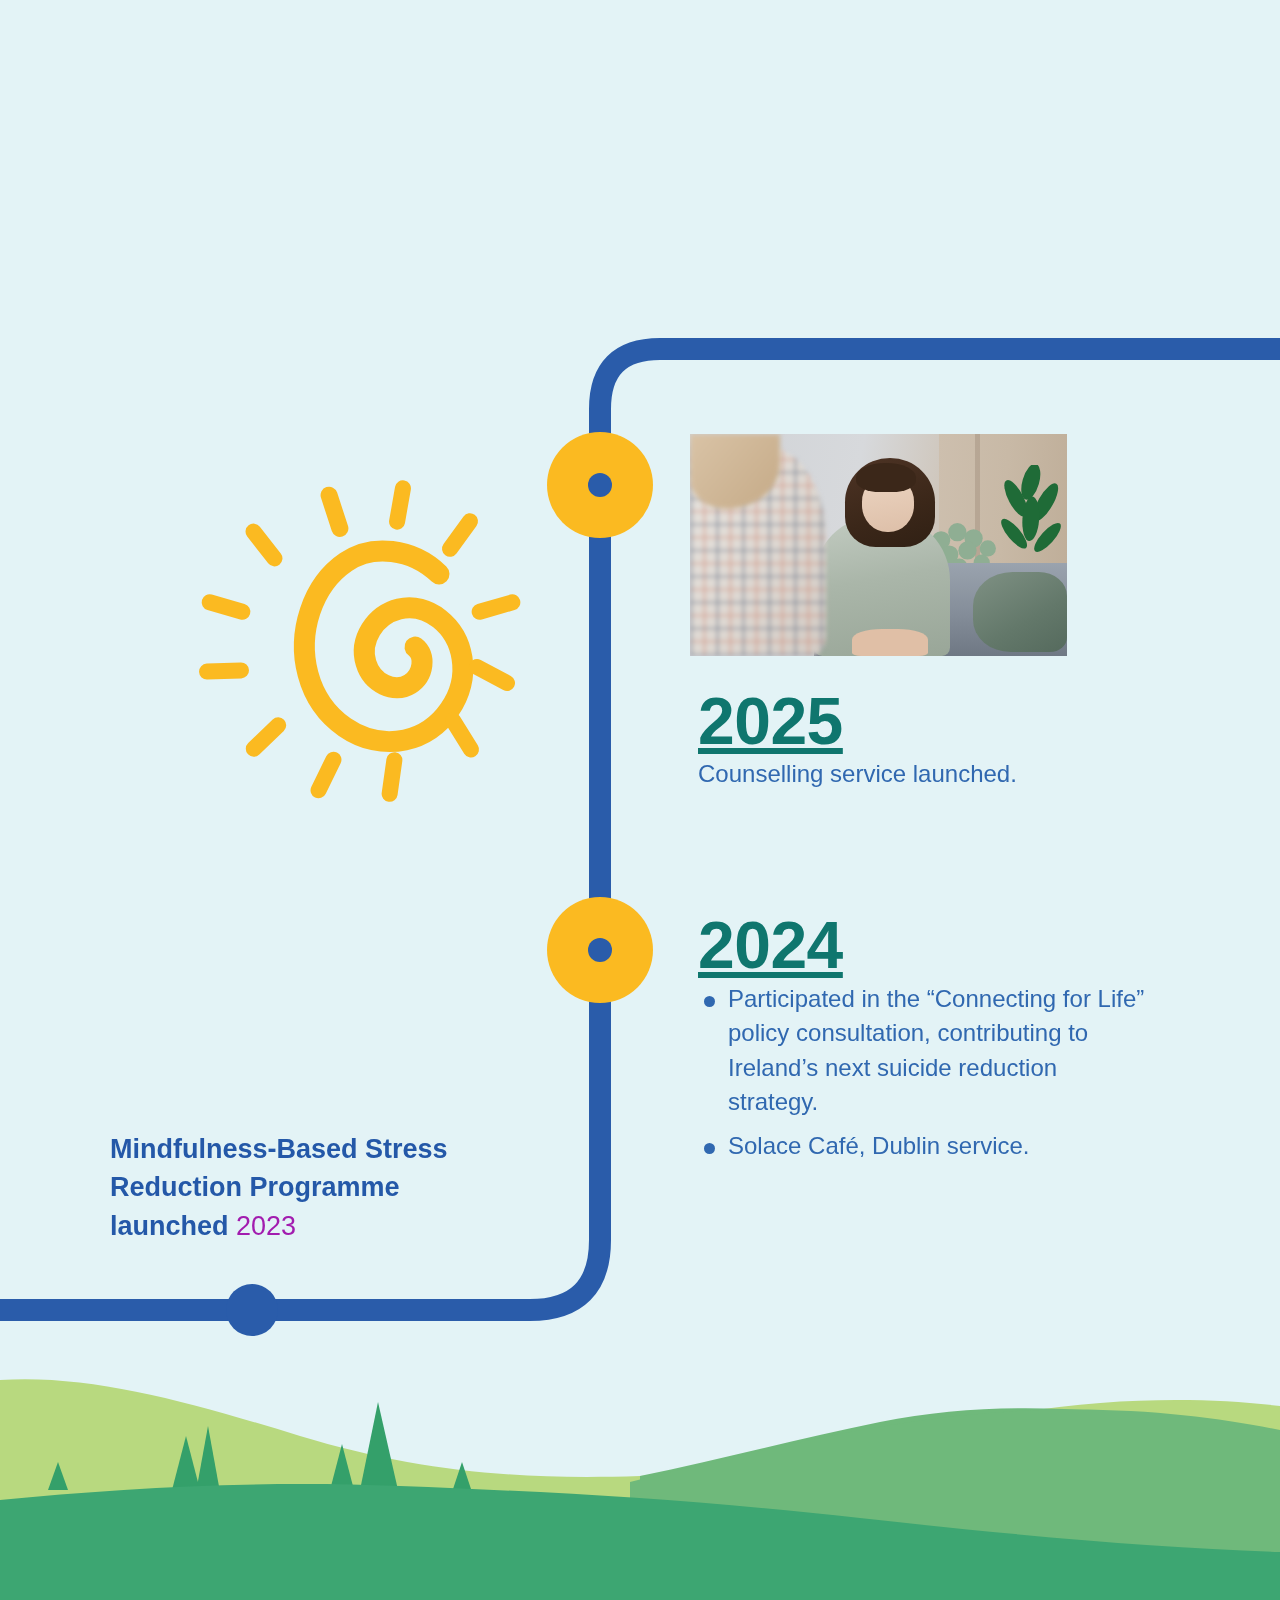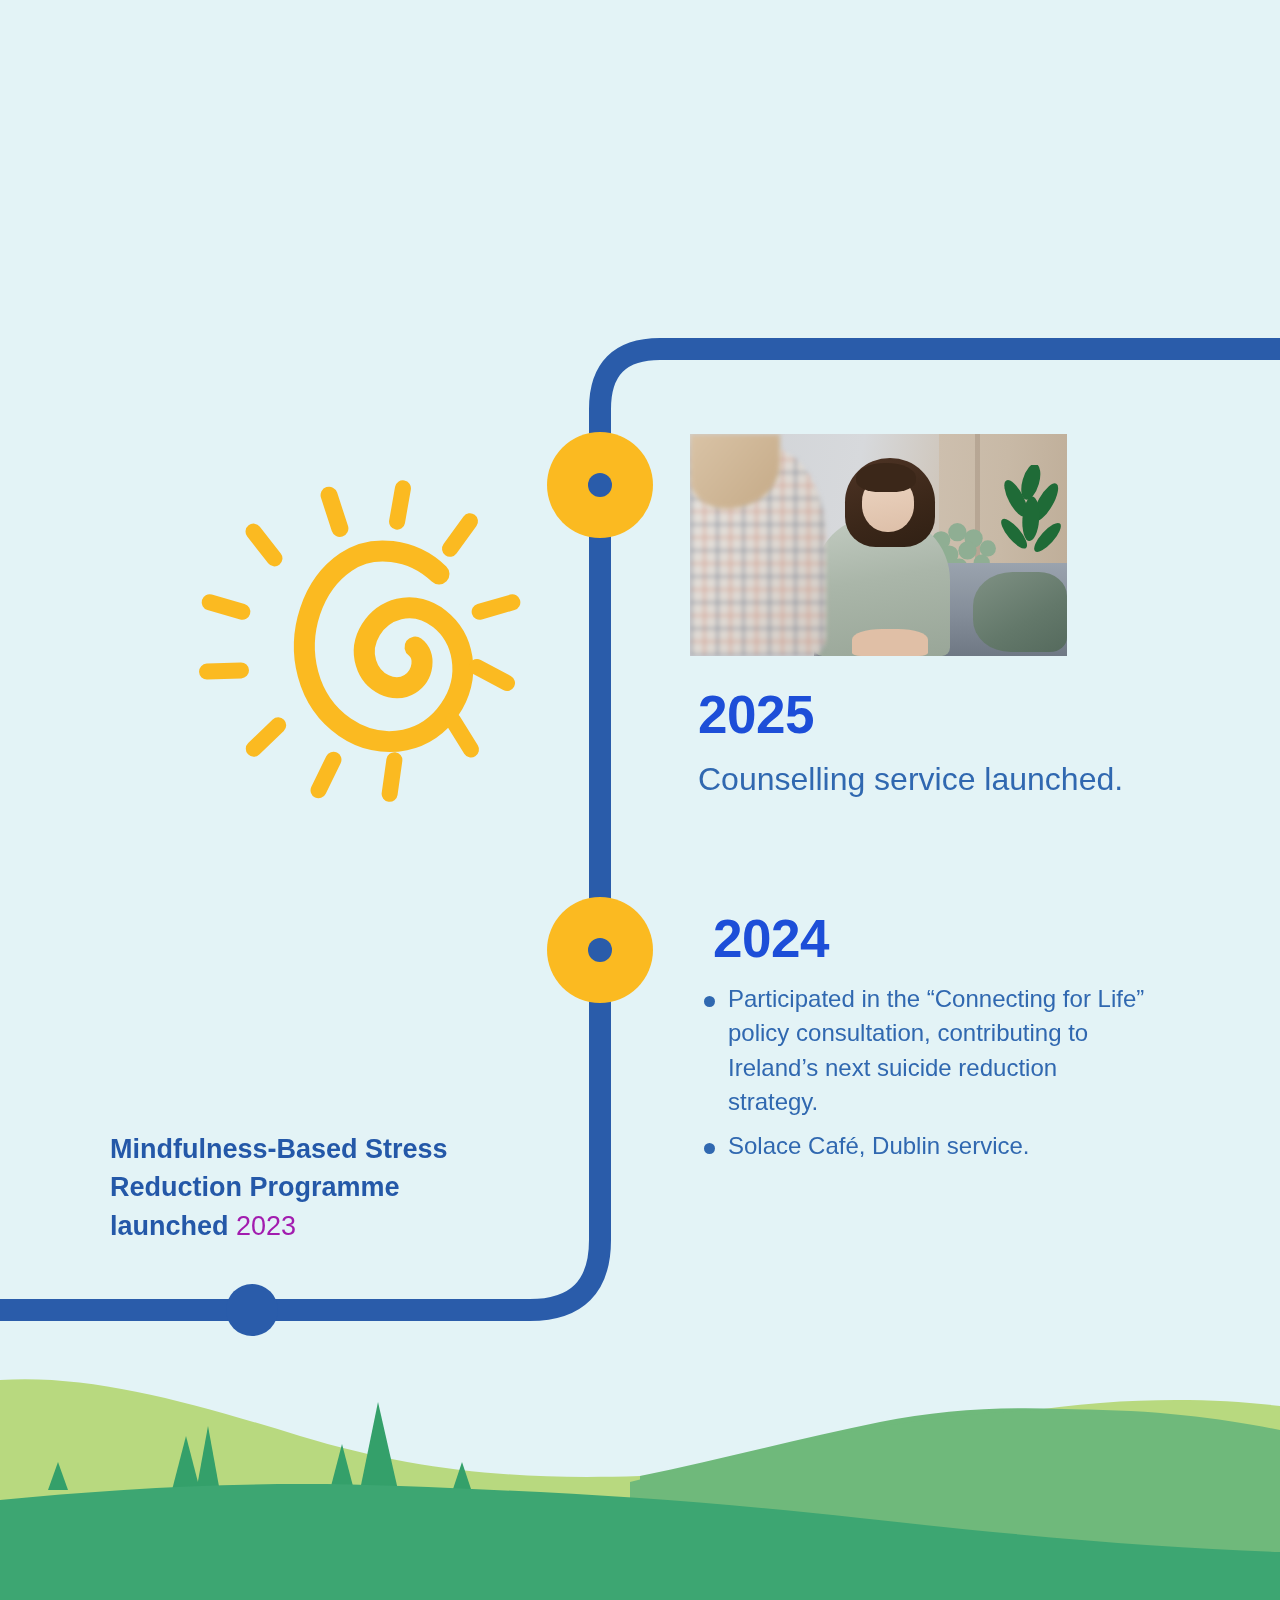--- a/index.html
+++ b/index.html
@@ -69,25 +69,25 @@
       repeating-linear-gradient(0deg, rgba(80,95,120,.26) 0 3px, transparent 3px 26px),
       repeating-linear-gradient(90deg, rgba(206,138,120,.35) 13px 16px, transparent 16px 39px),
       repeating-linear-gradient(0deg, rgba(206,138,120,.30) 13px 16px, transparent 16px 39px),
       linear-gradient(120deg,#e6e2dd 0%,#ded8d2 50%,#d2cac3 100%);
     border-radius:0 44% 10% 0; filter:blur(2.2px); }
   .ph-fore-hair { left:0; top:0; width:24%; height:34%;
     background:linear-gradient(130deg,#d9c3a6,#c5aa87); border-radius:0 0 60% 40%; filter:blur(2.4px); }
 
   
   .year {
-    position:absolute; font-size:53px; font-weight:bold; color:#1d4ed8;
-    letter-spacing:-0.5px; line-height:1;
+    position:absolute; font-size:66px; font-weight:bold; color:#0f766e;
+    letter-spacing:-0.5px; line-height:1;text-decoration:underline;
   }
   .caption {
-    position:absolute; font-size:32px; color:#3068B0; line-height:1.34;
+    position:absolute; font-size:24px; color:#3068B0; line-height:1.34;
   }
   .bullets { position:absolute; width:450px; }
   .bullets li {
     list-style:none; position:relative; padding-left:30px;
     font-size:24px; color:#3068B0; line-height:1.43; margin-bottom:10px;
   }
   .bullets li::before {
     content:""; position:absolute; left:6px; top:14px;
     width:11px; height:11px; border-radius:50%; background:#3068B0;
   }
@@ -204,21 +204,21 @@
     <div class="layer ph-client-hair-front"></div>
     <div class="layer ph-hands"></div>
     <div class="layer ph-fore-shoulder"></div>
     <div class="layer ph-fore-hair"></div>
   </div>
 
   <div class="year" style="left:698px; top:688px;">2025</div>
 
   <div class="caption" style="left:698px; top:758px; width:470px;">Counselling service launched.</div>
 
-  <div class="year" style="left:698px; top:912px;margin-left:15px;">2024</div>
+  <div class="year" style="left:698px; top:912px;">2024</div>
 
   <ul class="bullets" style="left:698px; top:982px;">
     <li>Participated in the “Connecting for Life” policy consultation, contributing to Ireland’s next suicide reduction strategy.</li>
     <li>Solace Café, Dublin service.</li>
   </ul>
 
   <div class="left-label">
     <span class="strong">Mindfulness-Based Stress Reduction Programme launched</span>
     <span class="light">2023</span>
   </div>

